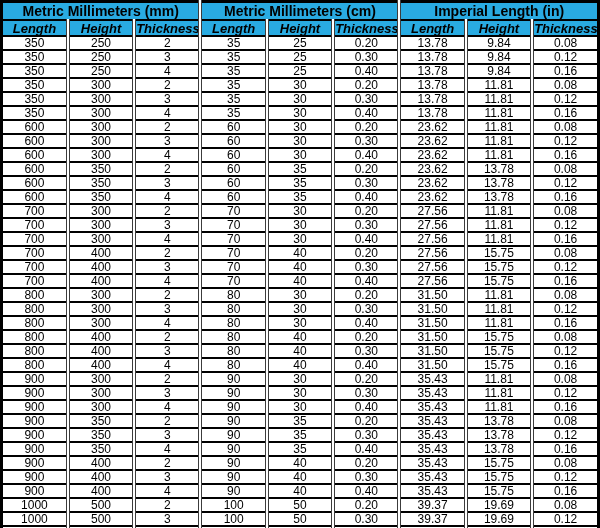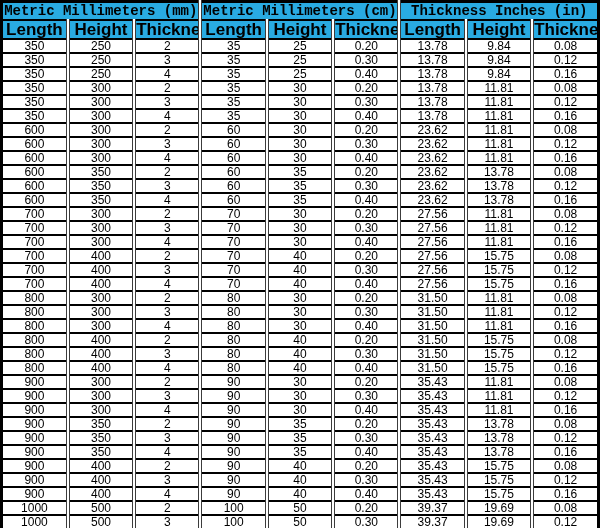--- a/index.html
+++ b/index.html
@@ -37,26 +37,26 @@
 
   thead th {
     background: var(--header-bg, #29ABE2);
     font-weight: bold;
     color: var(--text-color, #000);
   }
   tr.group-row th {
     font-size: 14px;
     height: 16px;
     line-height: 1;
-    font-family: Liberation Mono, monospace;
   }
   tr.cols-row th {
-    font-size: 17px;
+    font-size: 13px;
     height: 14px;
     line-height: 1;
+    font-style: italic;
   }
   tbody td {
     background: var(--cell-bg, #fff);
     font-size: 12px;
     line-height: 1;
   }
 </style>
 </head>
 <body>
 
@@ -69,21 +69,21 @@
       <col>
       <col>
       <col>
       <col>
       <col>
   </colgroup>
   <thead>
     <tr class="group-row">
       <th colspan="3">Metric Millimeters (mm)</th>
       <th colspan="3">Metric Millimeters (cm)</th>
-      <th colspan="3">Thickness Inches (in)</th>
+      <th colspan="3">Imperial Length (in)</th>
     </tr>
     <tr class="cols-row">
       <th>Length</th>
       <th>Height</th>
       <th>Thickness</th>
       <th>Length</th>
       <th>Height</th>
       <th>Thickness</th>
       <th>Length</th>
       <th>Height</th>

